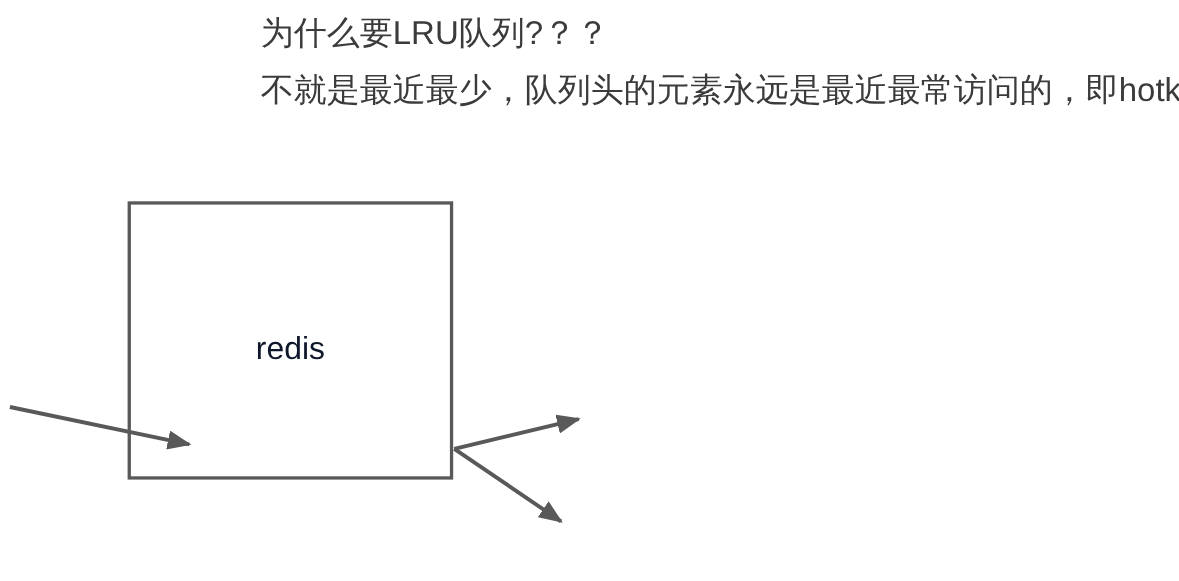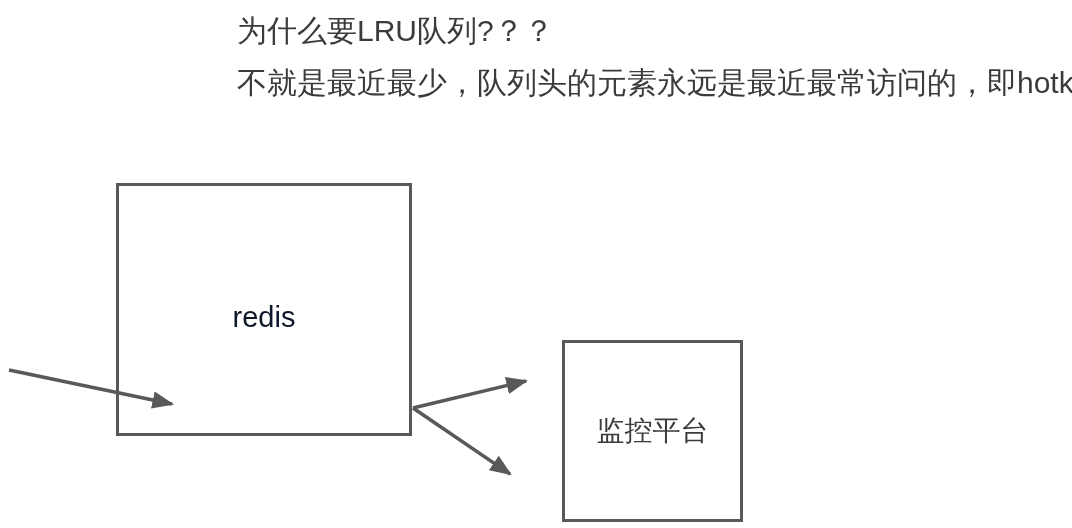--- a/index.html
+++ b/index.html
@@ -85,23 +85,20 @@
   <div class="notes">
     <div>为什么要LRU队列?？？</div>
     <div>不就是最近最少，队列头的元素永远是最近最常访问的，即hotkeys</div>
   </div>
 
   <div class="box redis-box">
     <div class="redis-label">redis</div>
   </div>
 
 
-  <div class="box monitor-box">
-    <span>监控平台</span>
-  </div>
 
   <svg class="arrow-layer" width="1072" height="528" viewBox="0 0 1072 528" xmlns="http://www.w3.org/2000/svg">
     <defs>
       <marker id="arrowhead" markerWidth="6.5" markerHeight="5" refX="5.6" refY="2.5" orient="auto" markerUnits="strokeWidth">
         <path d="M0,0 L6.2,2.5 L0,5 Z" fill="#595959"></path>
       </marker>
     </defs>
     <line x1="9" y1="370" x2="172" y2="404" stroke="#595959" stroke-width="3.5" marker-end="url(#arrowhead)"></line>
     <line x1="413" y1="408" x2="526" y2="381" stroke="#595959" stroke-width="3.5" marker-end="url(#arrowhead)"></line>
     <line x1="413" y1="408" x2="510" y2="474" stroke="#595959" stroke-width="3.5" marker-end="url(#arrowhead)"></line>

